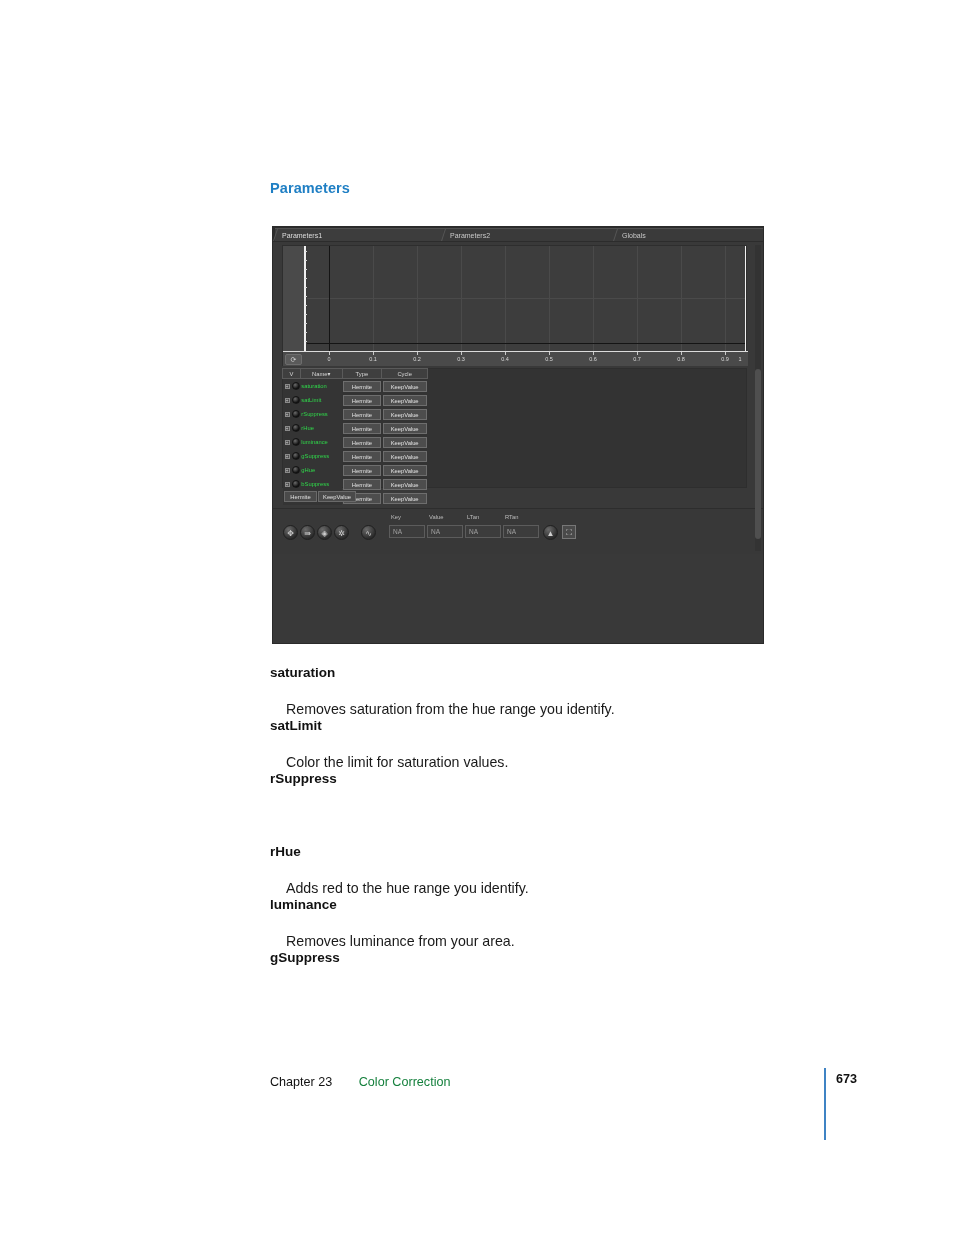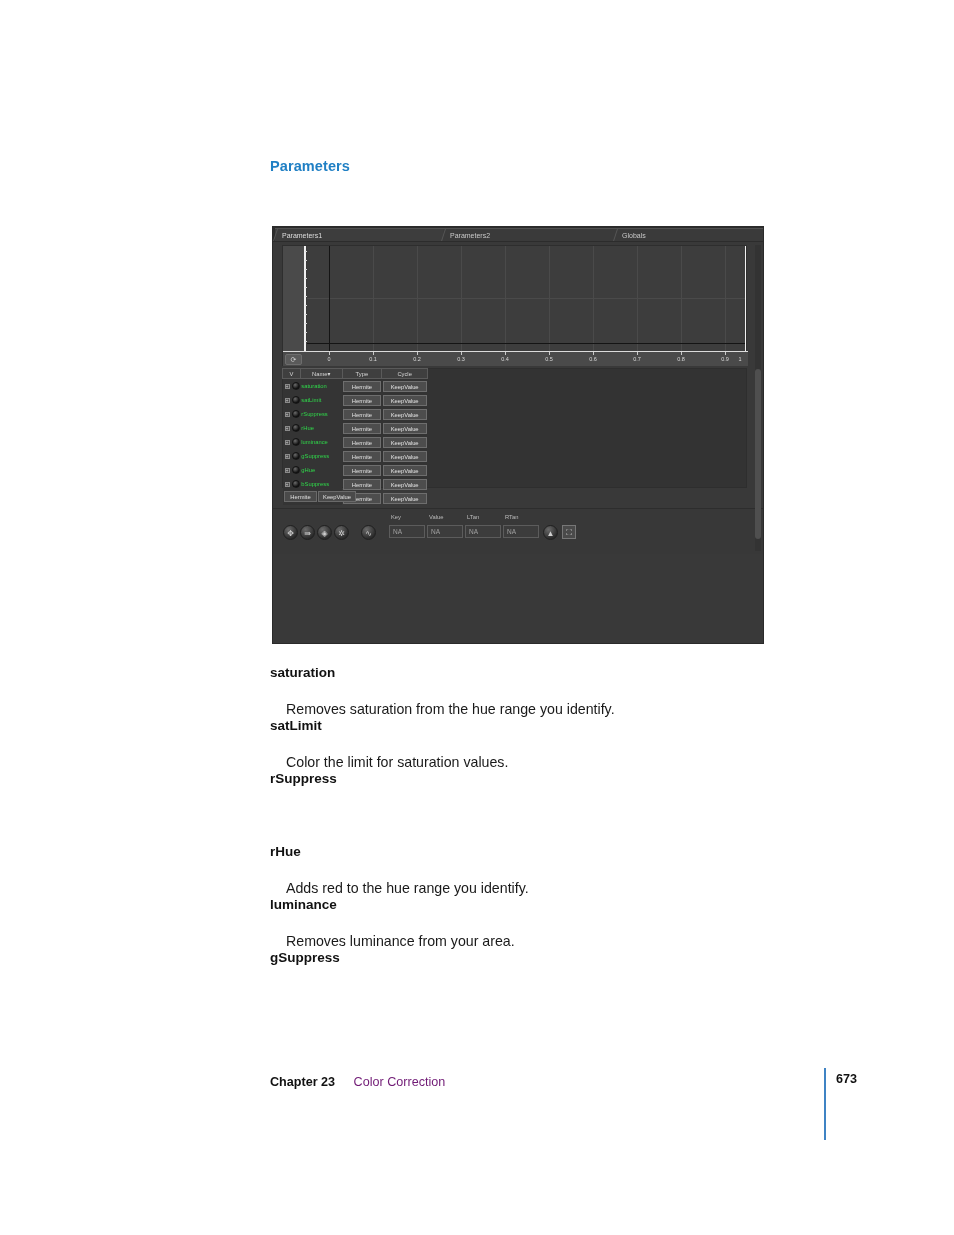--- a/index.html
+++ b/index.html
@@ -10,42 +10,42 @@
     font-family: "Liberation Sans", sans-serif;
     color: #000000;
     position: relative;
     overflow: hidden;
   }
 
   .page { position:absolute; left:0; top:0; width:954px; height:1235px; }
 
   
   .section-heading {
-    position:absolute; left:270px; top:158px;
+    position:absolute; left:270px; top:180px;
     font-size:14.5px; font-weight:bold; color:#1f7fc4;
     letter-spacing:0.1px;
   }
   .intro-line {
     position:absolute; left:270px; top:186px;
     font-size:14.5px; color:#1a1a1a;
   }
 
   .param-block { position:absolute; left:270px; width:540px; }
   .param-term {
     font-size:13.5px; font-weight:bold; color:#111; line-height:21px;
     margin:0 0 1px 0;
   }
   .param-def {
     font-size:14.2px; color:#1a1a1a; line-height:20.5px; margin:16px;
   }
 
   
   .footer { position:absolute; left:270px; top:1072px; width:600px; height:20px; }
-  .footer-chapter { font-size:12.6px; font-weight:bold; color:#111; }
-  .footer-title { font-size:12.6px; color:#701a75; margin-left:14px; }
+  .footer-chapter { font-size:12.6px; font-weight:normal; color:#111; }
+  .footer-title { font-size:12.6px; color:#15803d; margin-left:22px; }
   .footer-rule {
     position:absolute; left:824px; top:1068px;
     width:2px; height:72px; background:#3f83c4;
   }
   .footer-page {
     position:absolute; left:836px; top:1072px;
     font-size:12.6px; font-weight:bold; color:#111;
   }
 
   

